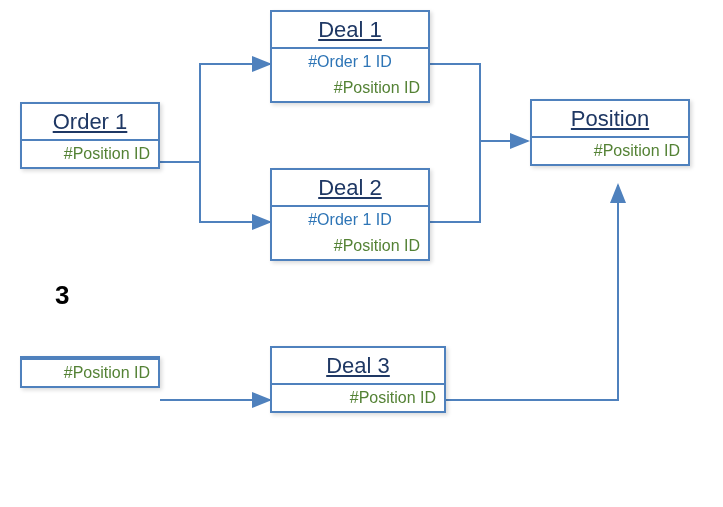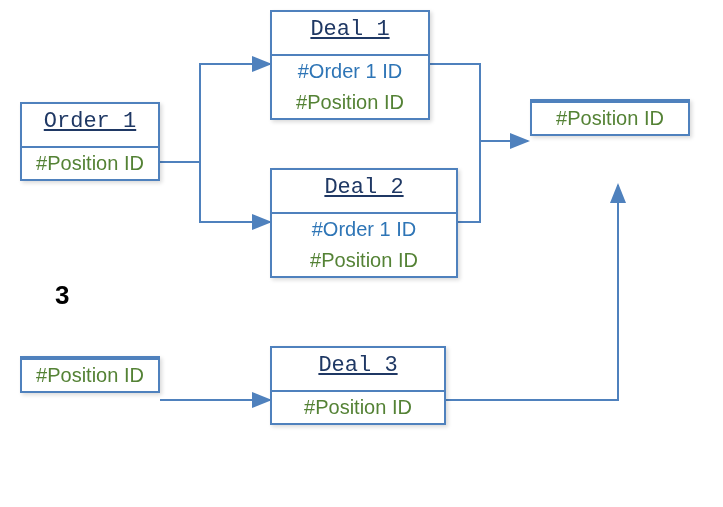--- a/index.html
+++ b/index.html
@@ -28,34 +28,33 @@
     background: #fff;
     border: 2px solid #4F81BD;
     box-sizing: border-box;
     text-align: center;
     box-shadow: 2px 2px 4px rgba(0,0,0,0.15);
   }
   .box .title {
     font-size: 22px;
     color: #1F3864;
     text-decoration: underline;
-    padding: 5px 0 12px 0;
-    font-family: Liberation Mono, monospace;
+    padding: 5px 0 4px 0;
   }
   .box hr {
     border: none;
     border-top: 2px solid #4F81BD;
     margin: 0;
   }
   .box .field {
-    font-size: 20px;
+    font-size: 16px;
     padding: 4px 8px;
   }
   .field.orderid { color: #2E75B6; }      
-  .field.posid   { color: #548235; }      
+  .field.posid   { color: #548235; text-align: right; }      
   .field.orderid2{ color: #7030A0; }      
   .stray-label {
     position: absolute;
     font-size: 26px;
     font-weight: 700;
     color: #000;
   }
 </style>
 </head>
 <body>
@@ -89,28 +88,29 @@
     <div class="field posid">#Position ID</div>
   </div>
 
   <div class="box" style="left:270px; top:10px; width:160px;">
     <div class="title">Deal 1</div>
     <hr>
     <div class="field orderid">#Order 1 ID</div>
     <div class="field posid">#Position ID</div>
   </div>
 
-  <div class="box" style="left:270px; top:168px; width:188px;">
+  <div class="box" style="left:270px; top:168px; width:160px;">
     <div class="title">Deal 2</div>
     <hr>
     <div class="field orderid">#Order 1 ID</div>
     <div class="field posid">#Position ID</div>
   </div>
 
   <div class="box" style="left:530px; top:99px; width:160px;">
+    <div class="title">Position</div>
     <hr>
     <div class="field posid">#Position ID</div>
   </div>
 
   <div class="box" style="left:20px; top:356px; width:140px;">
     <hr>
     <div class="field posid">#Position ID</div>
   </div>
 
   <div class="box" style="left:270px; top:346px; width:176px;">

